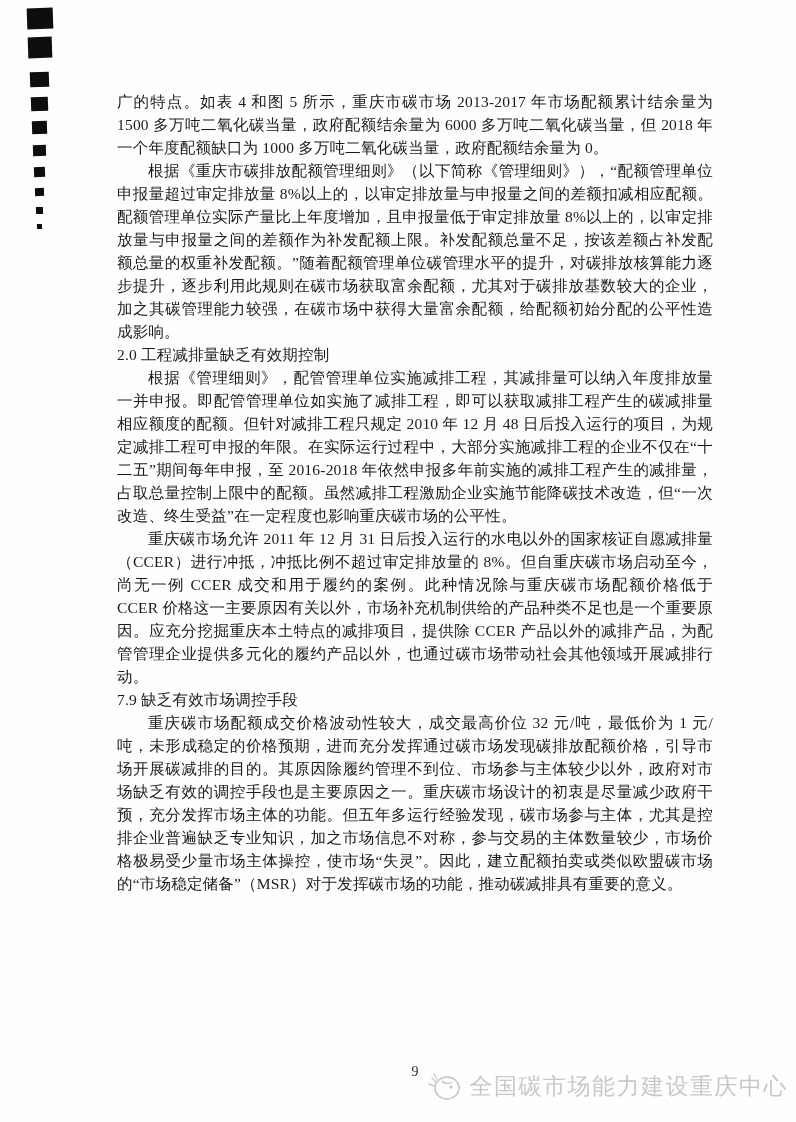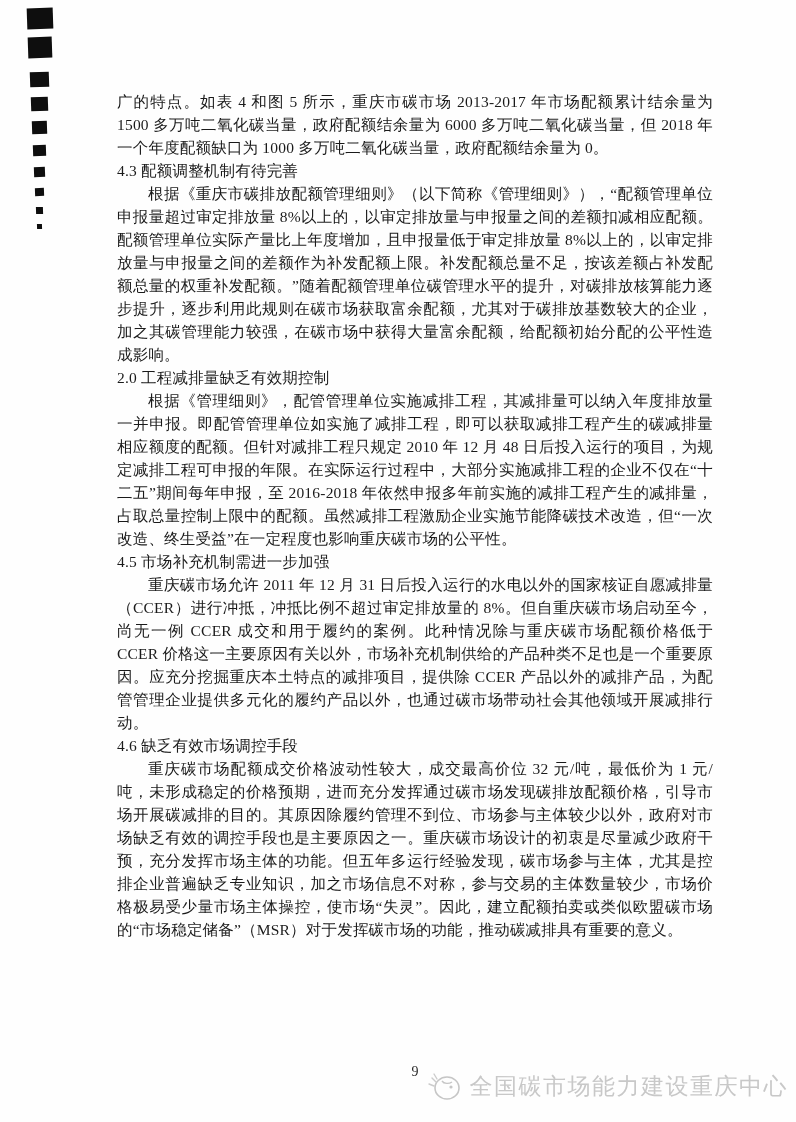--- a/index.html
+++ b/index.html
@@ -85,27 +85,25 @@
     <span class="m5"></span>
     <span class="m6"></span>
     <span class="m7"></span>
     <span class="m8"></span>
     <span class="m9"></span>
     <span class="m10"></span>
   </div>
 
   <main class="doc">
       <p class="body">广的特点。如表 4 和图 5 所示，重庆市碳市场 2013-2017 年市场配额累计结余量为 1500 多万吨二氧化碳当量，政府配额结余量为 6000 多万吨二氧化碳当量，但 2018 年一个年度配额缺口为 1000 多万吨二氧化碳当量，政府配额结余量为 0。</p>
-      <p class="heading">4.3 配额调整机制有待完善</p>
       <p class="body indent">根据《重庆市碳排放配额管理细则》（以下简称《管理细则》），“配额管理单位申报量超过审定排放量 8%以上的，以审定排放量与申报量之间的差额扣减相应配额。配额管理单位实际产量比上年度增加，且申报量低于审定排放量 8%以上的，以审定排放量与申报量之间的差额作为补发配额上限。补发配额总量不足，按该差额占补发配额总量的权重补发配额。”随着配额管理单位碳管理水平的提升，对碳排放核算能力逐步提升，逐步利用此规则在碳市场获取富余配额，尤其对于碳排放基数较大的企业，加之其碳管理能力较强，在碳市场中获得大量富余配额，给配额初始分配的公平性造成影响。</p>
       <p class="heading">2.0 工程减排量缺乏有效期控制</p>
       <p class="body indent">根据《管理细则》，配管管理单位实施减排工程，其减排量可以纳入年度排放量一并申报。即配管管理单位如实施了减排工程，即可以获取减排工程产生的碳减排量相应额度的配额。但针对减排工程只规定 2010 年 12 月 48 日后投入运行的项目，为规定减排工程可申报的年限。在实际运行过程中，大部分实施减排工程的企业不仅在“十二五”期间每年申报，至 2016-2018 年依然申报多年前实施的减排工程产生的减排量，占取总量控制上限中的配额。虽然减排工程激励企业实施节能降碳技术改造，但“一次改造、终生受益”在一定程度也影响重庆碳市场的公平性。</p>
-      <p class="heading">4.5 市场补充机制需进一步加强</p>
       <p class="body indent">重庆碳市场允许 2011 年 12 月 31 日后投入运行的水电以外的国家核证自愿减排量（CCER）进行冲抵，冲抵比例不超过审定排放量的 8%。但自重庆碳市场启动至今，尚无一例 CCER 成交和用于履约的案例。此种情况除与重庆碳市场配额价格低于 CCER 价格这一主要原因有关以外，市场补充机制供给的产品种类不足也是一个重要原因。应充分挖掘重庆本土特点的减排项目，提供除 CCER 产品以外的减排产品，为配管管理企业提供多元化的履约产品以外，也通过碳市场带动社会其他领域开展减排行动。</p>
-      <p class="heading">4.6 缺乏有效市场调控手段</p>
+      <p class="heading">7.9 缺乏有效市场调控手段</p>
       <p class="body indent">重庆碳市场配额成交价格波动性较大，成交最高价位 32 元/吨，最低价为 1 元/吨，未形成稳定的价格预期，进而充分发挥通过碳市场发现碳排放配额价格，引导市场开展碳减排的目的。其原因除履约管理不到位、市场参与主体较少以外，政府对市场缺乏有效的调控手段也是主要原因之一。重庆碳市场设计的初衷是尽量减少政府干预，充分发挥市场主体的功能。但五年多运行经验发现，碳市场参与主体，尤其是控排企业普遍缺乏专业知识，加之市场信息不对称，参与交易的主体数量较少，市场价格极易受少量市场主体操控，使市场“失灵”。因此，建立配额拍卖或类似欧盟碳市场的“市场稳定储备”（MSR）对于发挥碳市场的功能，推动碳减排具有重要的意义。</p>
     </main>
 
   <div class="pageno">9</div>
 
   <div class="watermark">
     <svg width="42" height="36" viewBox="0 0 42 36" fill="none">
       <ellipse cx="25" cy="20" rx="12" ry="11" stroke="#c6c6c6" stroke-width="1.6"></ellipse>
       <path d="M20 13 C22 16, 27 16, 30 14" stroke="#c6c6c6" stroke-width="1.4" fill="none"></path>
       <path d="M10 10 L14 14 M7 16 L12 18 M12 6 L15 11" stroke="#cccccc" stroke-width="1.4" stroke-linecap="round"></path>

